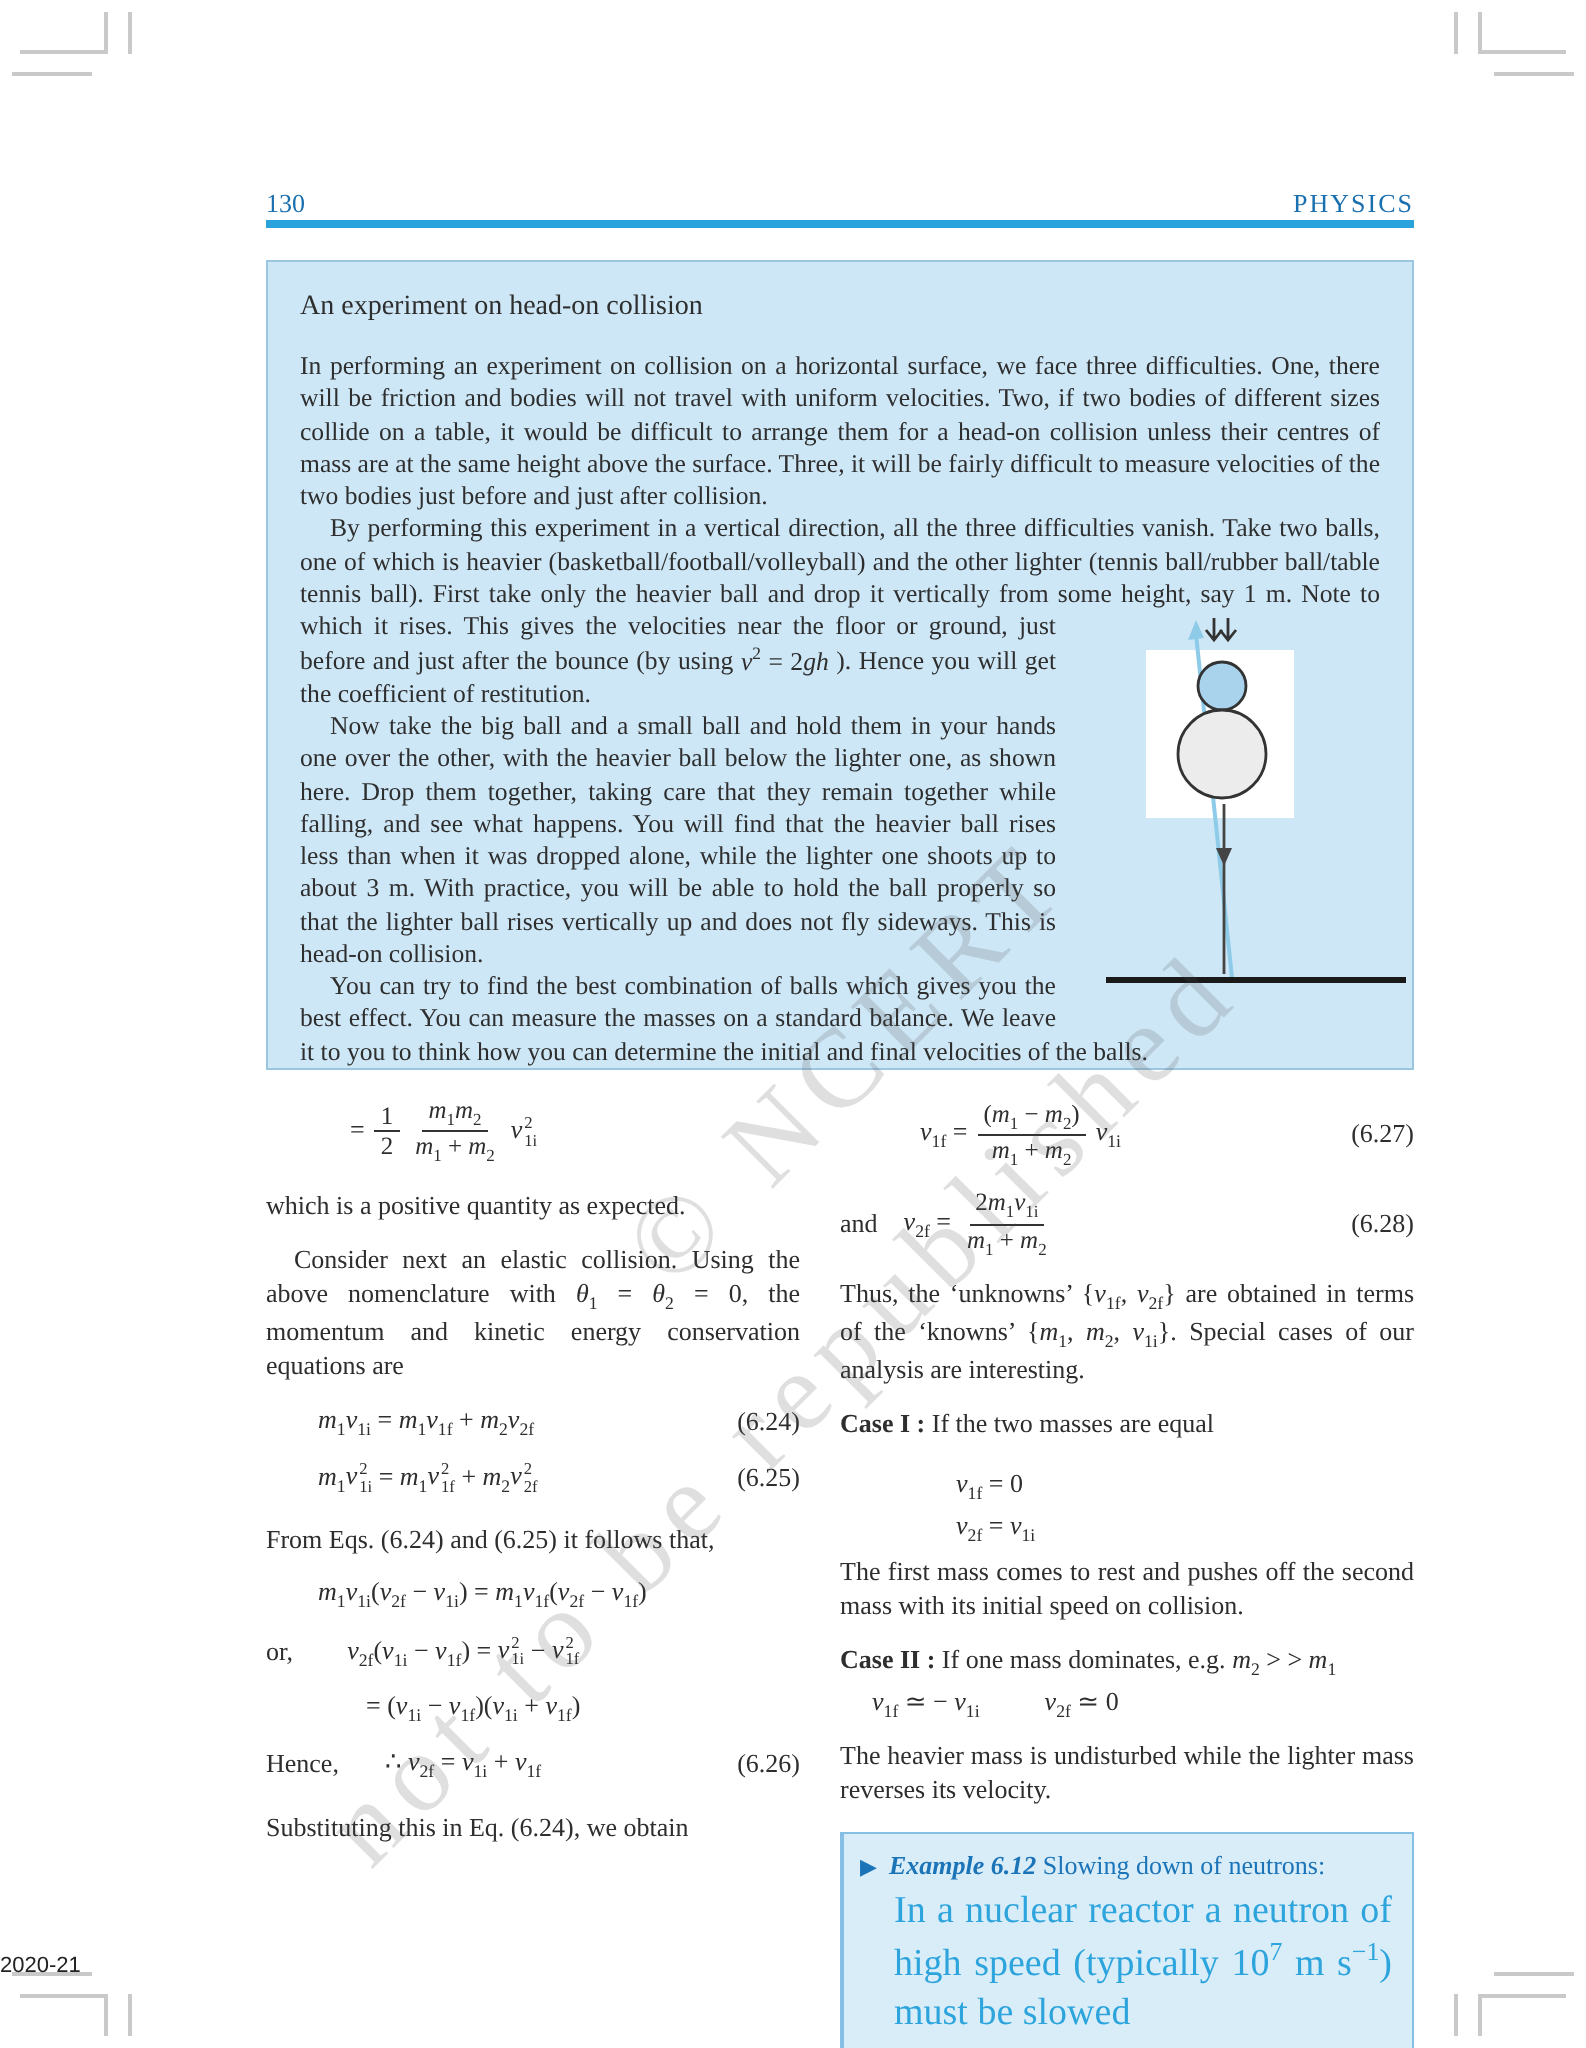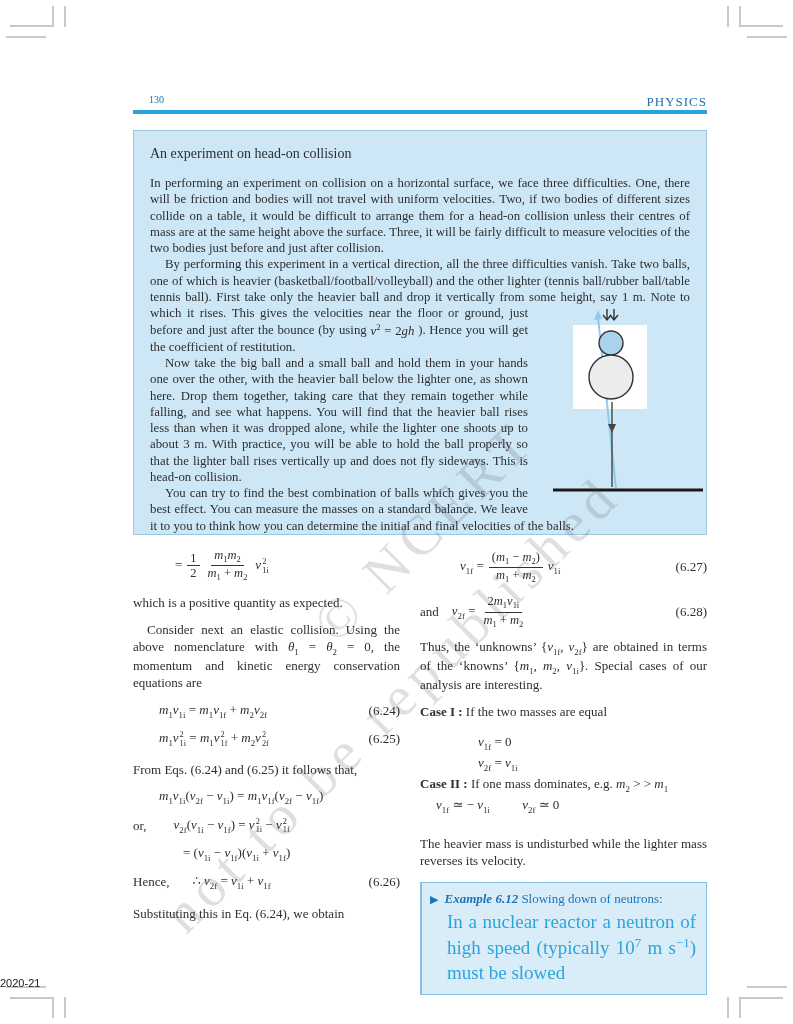--- a/index.html
+++ b/index.html
@@ -1,21 +1,21 @@
 <!DOCTYPE html>
 <html style="--header-blue: #1a6fae; --rule-blue: #2aa3dc; --box-bg: #cde7f6; --box-border: #9cc6df; --text: #2e2e2e; --example-bg: #d9edf9; --example-border: #85bfe4; --example-heading: #1b74b8; --example-text: #2da4dc; --mark: #c9c9c9; --figure-ball-small: #a9d3ec; --figure-ball-big: #ececec; --figure-line-blue: #8ecbe9;"><head>
 <meta charset="utf-8">
 <style>
   html,body{margin:0;padding:0;background:#fff;}
   #page{position:relative;width:793px;height:1024px;background:#ffffff;overflow:hidden;
         font-family:"Liberation Serif", serif;color:var(--text,#2e2e2e);}
   
   .mark{position:absolute;background:var(--mark,#c9c9c9);}
   
-  #pagenum{position:absolute;left:149px;top:94px;font-size:10px;color:var(--header-blue,#1a6fae);}
+  #pagenum{position:absolute;left:133px;top:94px;font-size:13px;color:var(--header-blue,#1a6fae);}
   #header-title{position:absolute;right:86px;top:94px;font-size:13px;letter-spacing:1px;color:var(--header-blue,#1a6fae);}
   #header-rule{position:absolute;left:133px;top:110px;width:574px;height:4px;background:var(--rule-blue,#2aa3dc);}
   
   #expbox{position:absolute;left:133px;top:130px;width:574px;height:405px;box-sizing:border-box;
           background:var(--box-bg,#cde7f6);border:1px solid var(--box-border,#9cc6df);
           padding:13px 16px 10px 16px;overflow:hidden;}
   #expbox h3{margin:2px 0 13px 0;font-size:14px;font-weight:normal;}
   #expbox p{margin:0;font-size:12.8px;line-height:1.27;text-align:justify;}
   #expbox p.ind{text-indent:15px;}
   .figfloat{float:right;width:152px;height:196px;margin:2px 0 0 10px;}
@@ -195,23 +195,24 @@
       <span class="frac">
           <span class="num">2<i>m</i><sub>1</sub><i>v</i><sub>1i</sub></span>
           <span class="den"><i>m</i><sub>1</sub> + <i>m</i><sub>2</sub></span>
         </span>
       <span class="eqnum">(6.28)</span>
     </div>
     <p>Thus, the ‘unknowns’ {<i>v</i><sub>1f</sub>, <i>v</i><sub>2f</sub>} are obtained in terms of the ‘knowns’ {<i>m</i><sub>1</sub>, <i>m</i><sub>2</sub>, <i>v</i><sub>1i</sub>}. Special cases of our analysis are interesting.</p>
     <p style="margin-bottom:13px;"><span class="caselbl">Case I :</span><span> If the two masses are equal</span></p>
     <div class="caseeq"><i>v</i><sub>1f</sub> = 0</div>
     <div class="caseeq"><i>v</i><sub>2f</sub> =  <i>v</i><sub>1i</sub></div>
+    <p style="margin-top:4px;">The first mass comes to rest and pushes off the second mass with its initial speed on collision.</p>
     <p style="margin-bottom:1px;"><span class="caselbl">Case II :</span><span> If one mass dominates, e.g. <i>m</i><sub>2</sub> &gt; &gt; <i>m</i><sub>1</sub></span></p>
     <div class="caseeq" style="margin-left:16px;"><i>v</i><sub>1f</sub> ≃ − <i>v</i><sub>1i</sub>    <i>v</i><sub>2f</sub> ≃ 0</div>
-    <p style="margin-top:20px;">The heavier mass is undisturbed while the lighter mass reverses its velocity.</p>
+    <p style="margin-top:8px;">The heavier mass is undisturbed while the lighter mass reverses its velocity.</p>
 
     <div id="example">
       <div class="head">
         <span class="tri">▶</span><span class="ex-title">Example 6.12</span><span class="ex-sub"> Slowing down of neutrons</span><span>:</span>
       </div>
       <div class="body">In a nuclear reactor a neutron of high speed (typically 10<sup>7</sup> m s<sup>−1</sup>) must be slowed</div>
     </div>
   </div>
 
   <div id="wm1" class="wm">© NCERT</div>

